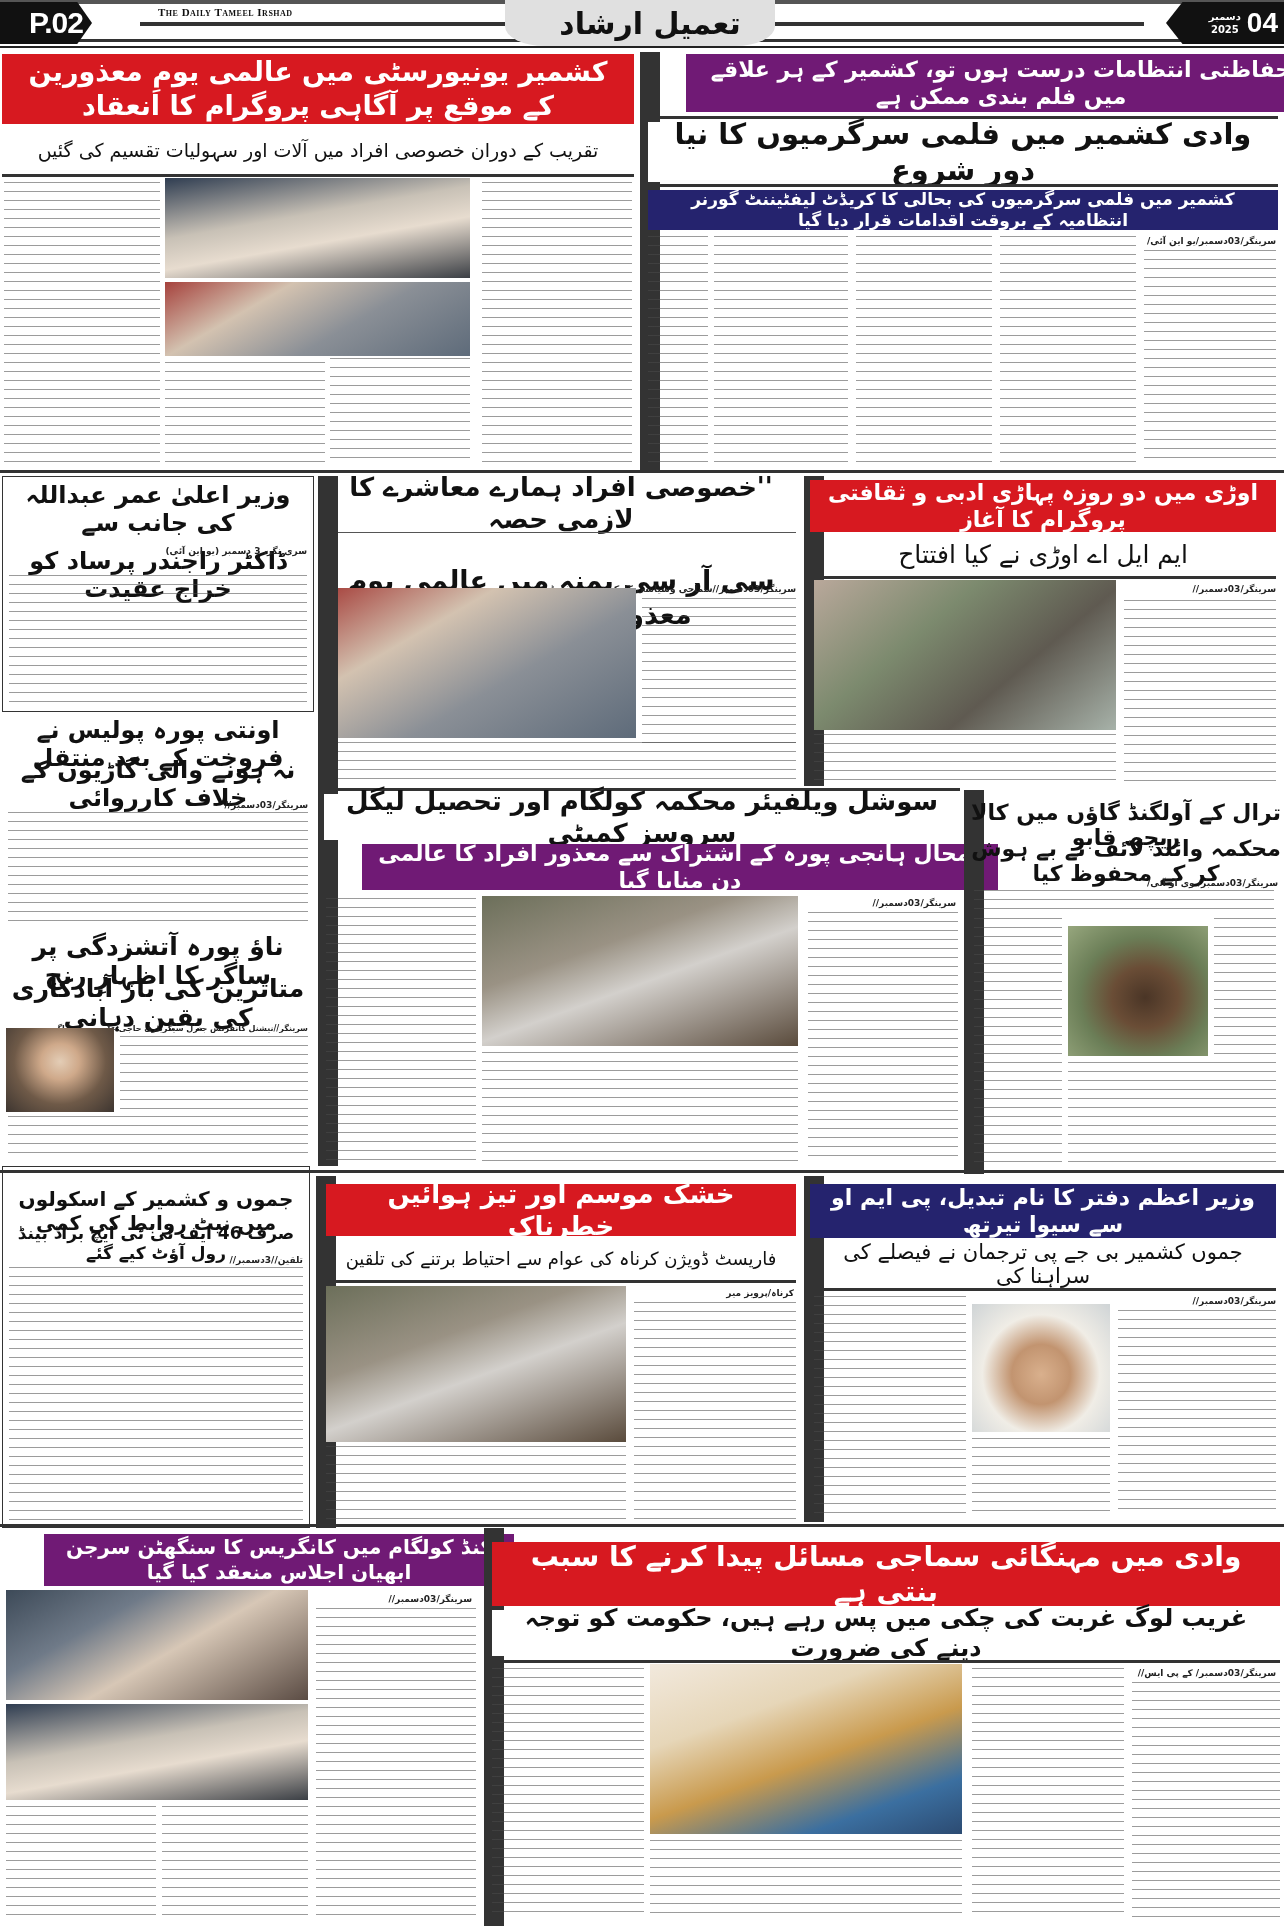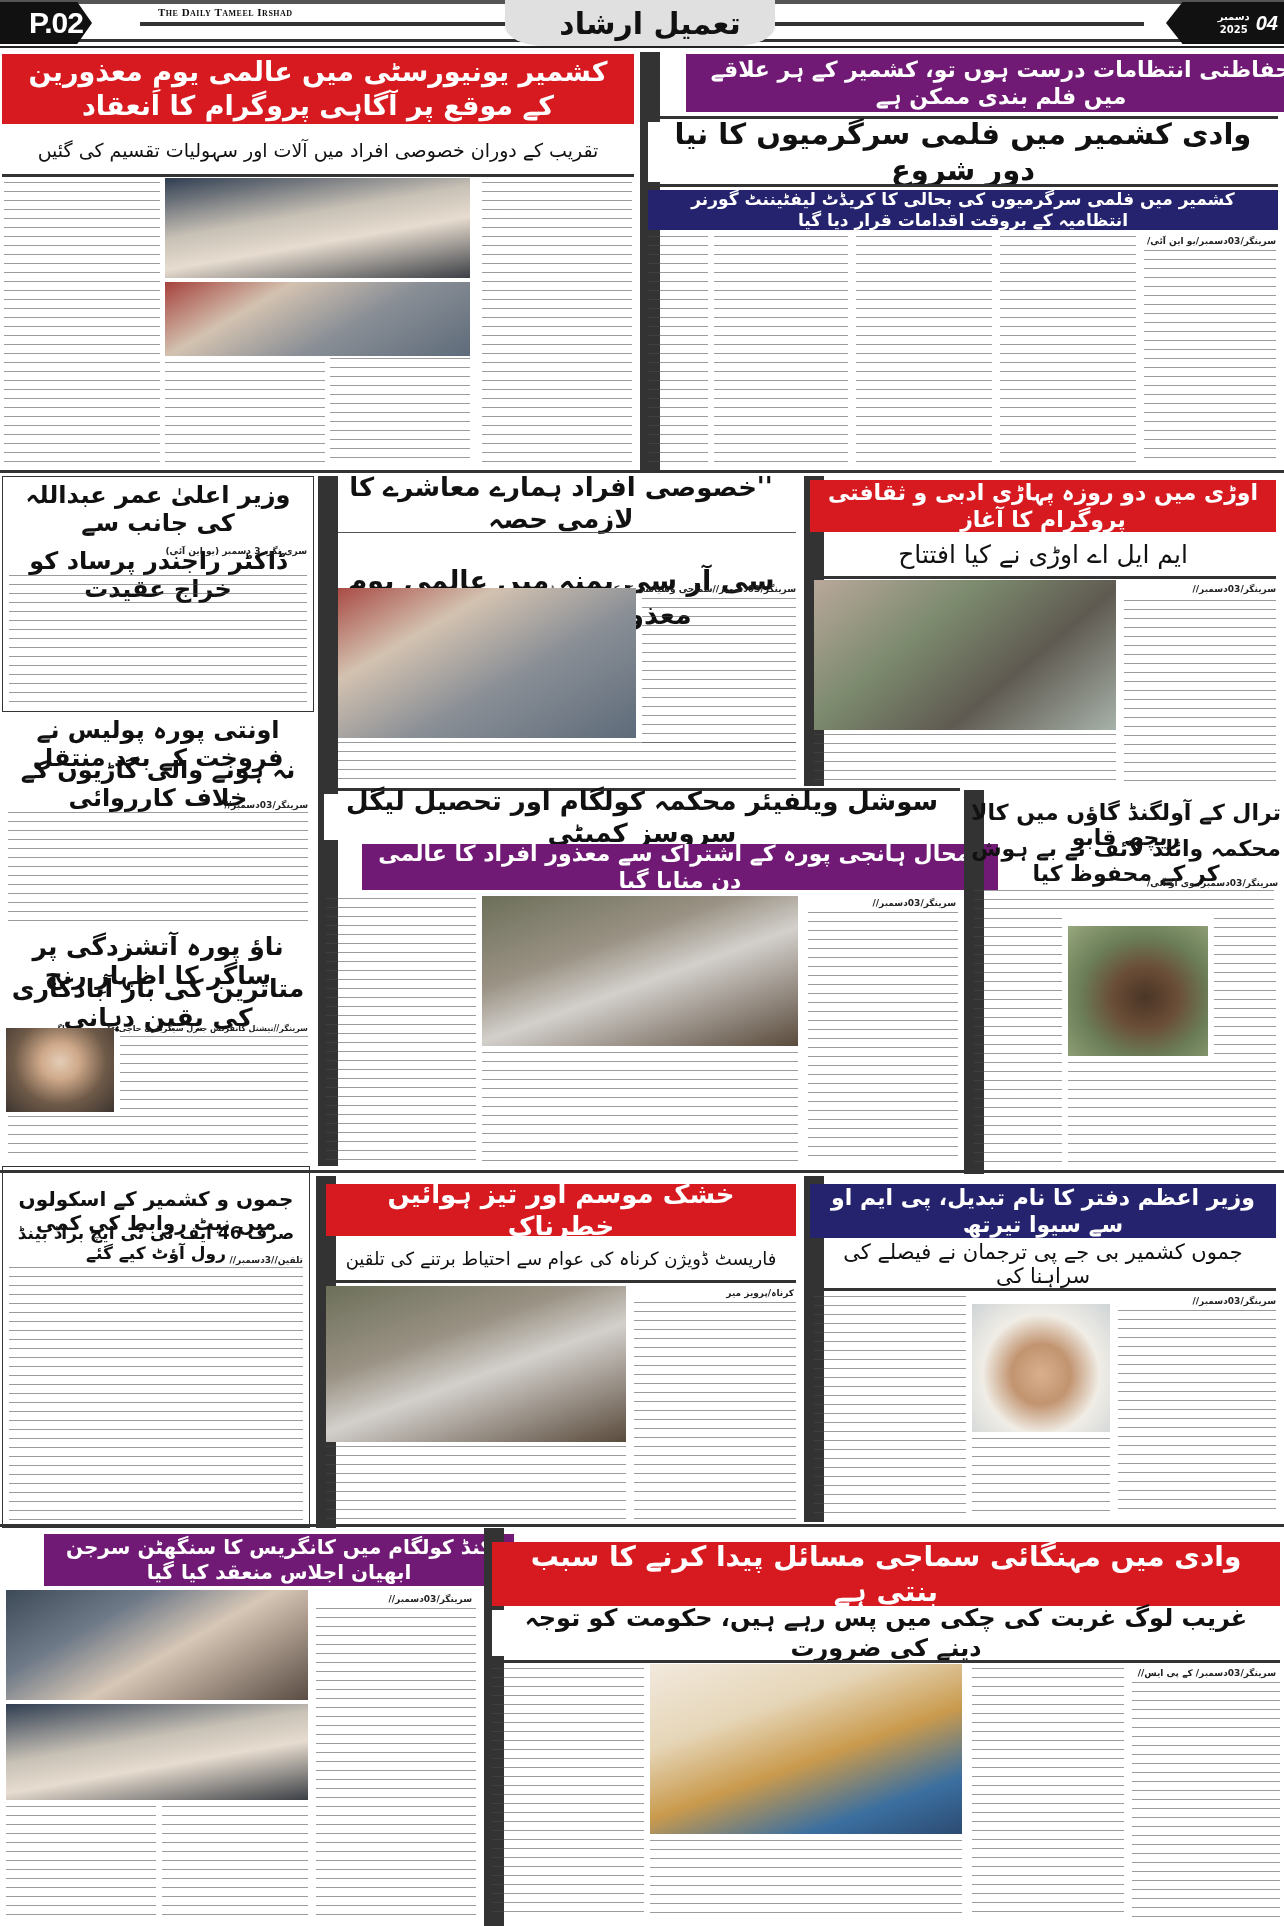--- a/index.html
+++ b/index.html
@@ -9,21 +9,21 @@
   
   #masthead { left: 0; top: 0; width: 1284px; height: 48px; background: #fff; border-bottom: 2px solid #222; }
   .mh-line { position: absolute; left: 140px; right: 140px; height: 4px; background: #333; }
   .mh-rule-top { position: absolute; left: 0; right: 0; top: 0; height: 4px; background: #555; }
   .mh-rule-bot { position: absolute; left: 0; right: 0; bottom: 4px; height: 3px; background: #333; }
   #page-badge { left: 0; top: 2px; width: 92px; height: 42px; background: #111; color: #fff; font-family: "Liberation Sans", sans-serif; font-weight: bold; font-size: 30px; display: flex; align-items: center; justify-content: center; clip-path: polygon(0 0, 84% 0, 100% 50%, 84% 100%, 0 100%); letter-spacing: -1px; }
   #english-title { left: 138px; top: 6px; font-family: "Liberation Serif", serif; font-size: 11px; font-weight: bold; letter-spacing: 0.5px; font-variant: small-caps; }
   #brand-wrap { left: 505px; top: 0; width: 270px; height: 46px; background: #e0e0e0; border-radius: 0 0 40px 40px / 0 0 20px 20px; display: flex; align-items: center; justify-content: center; }
   #brand-title { font-size: 30px; font-weight: bold; color: #111; direction: rtl; }
   #date-badge { right: 0; top: 2px; width: 118px; height: 42px; background: #111; color: #fff; clip-path: polygon(14% 0, 100% 0, 100% 100%, 14% 100%, 0 50%); display: flex; align-items: center; justify-content: flex-end; padding-right: 6px; gap: 6px; }
-  #date-day { font-family: "Liberation Sans", sans-serif; font-weight: bold; font-size: 20px; font-style: italic; }
+  #date-day { font-family: "Liberation Sans", sans-serif; font-weight: bold; font-size: 28px; }
   #date-month-year { display: flex; flex-direction: column; align-items: center; font-size: 10px; line-height: 13px; font-weight: bold; }
 
   
   .band { display: flex; align-items: center; justify-content: center; direction: rtl; text-align: center; font-weight: bold; line-height: 1.25; padding: 2px 8px; }
   .red { background: #d71920; color: #fff; }
   .black { background: #701a75; color: #fff; margin-left: 38px; }
   .navy { background: #25236e; color: #fff; }
   .plain { background: #fff; color: #111; }
   .sub { font-weight: normal; color: #111; display: flex; align-items: center; justify-content: center; direction: rtl; text-align: center; }
   .rule { height: 3px; background: #333; }

